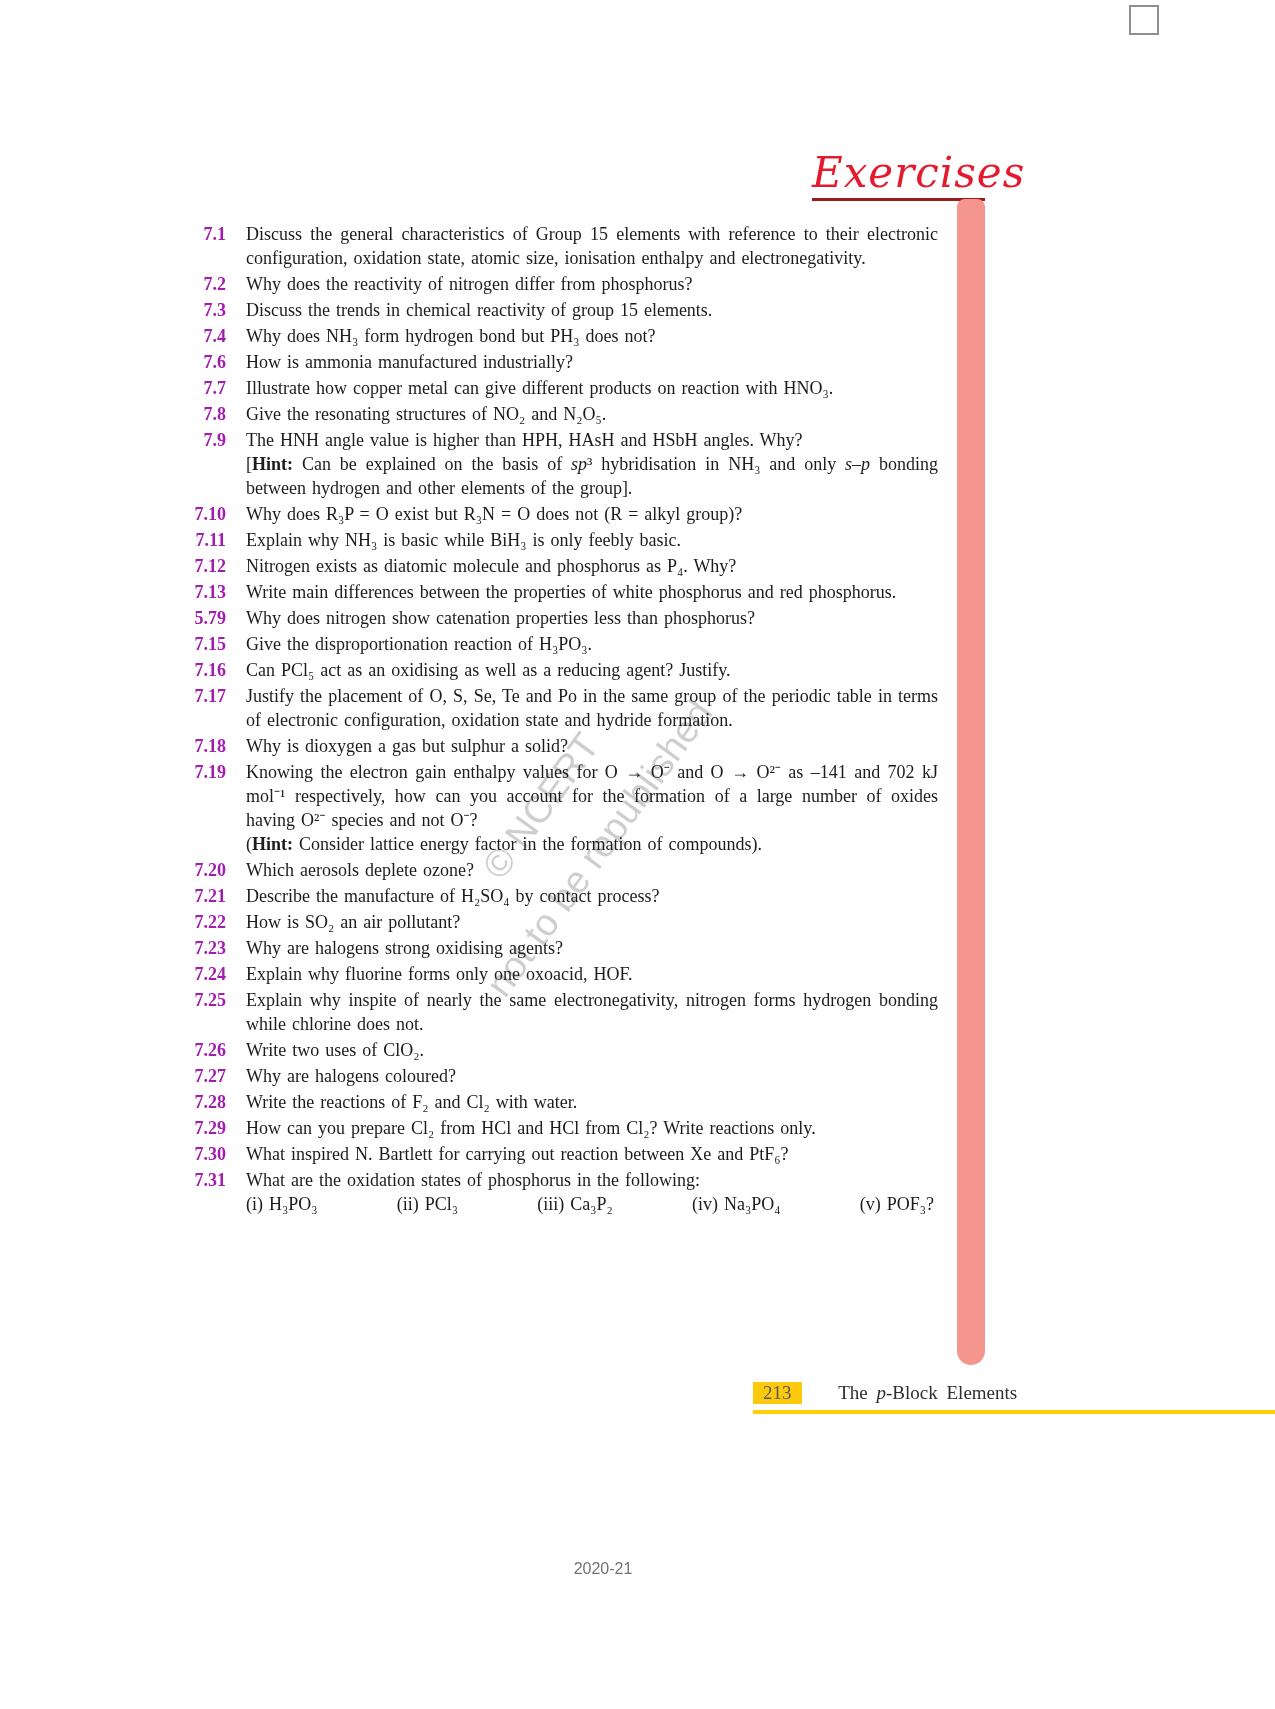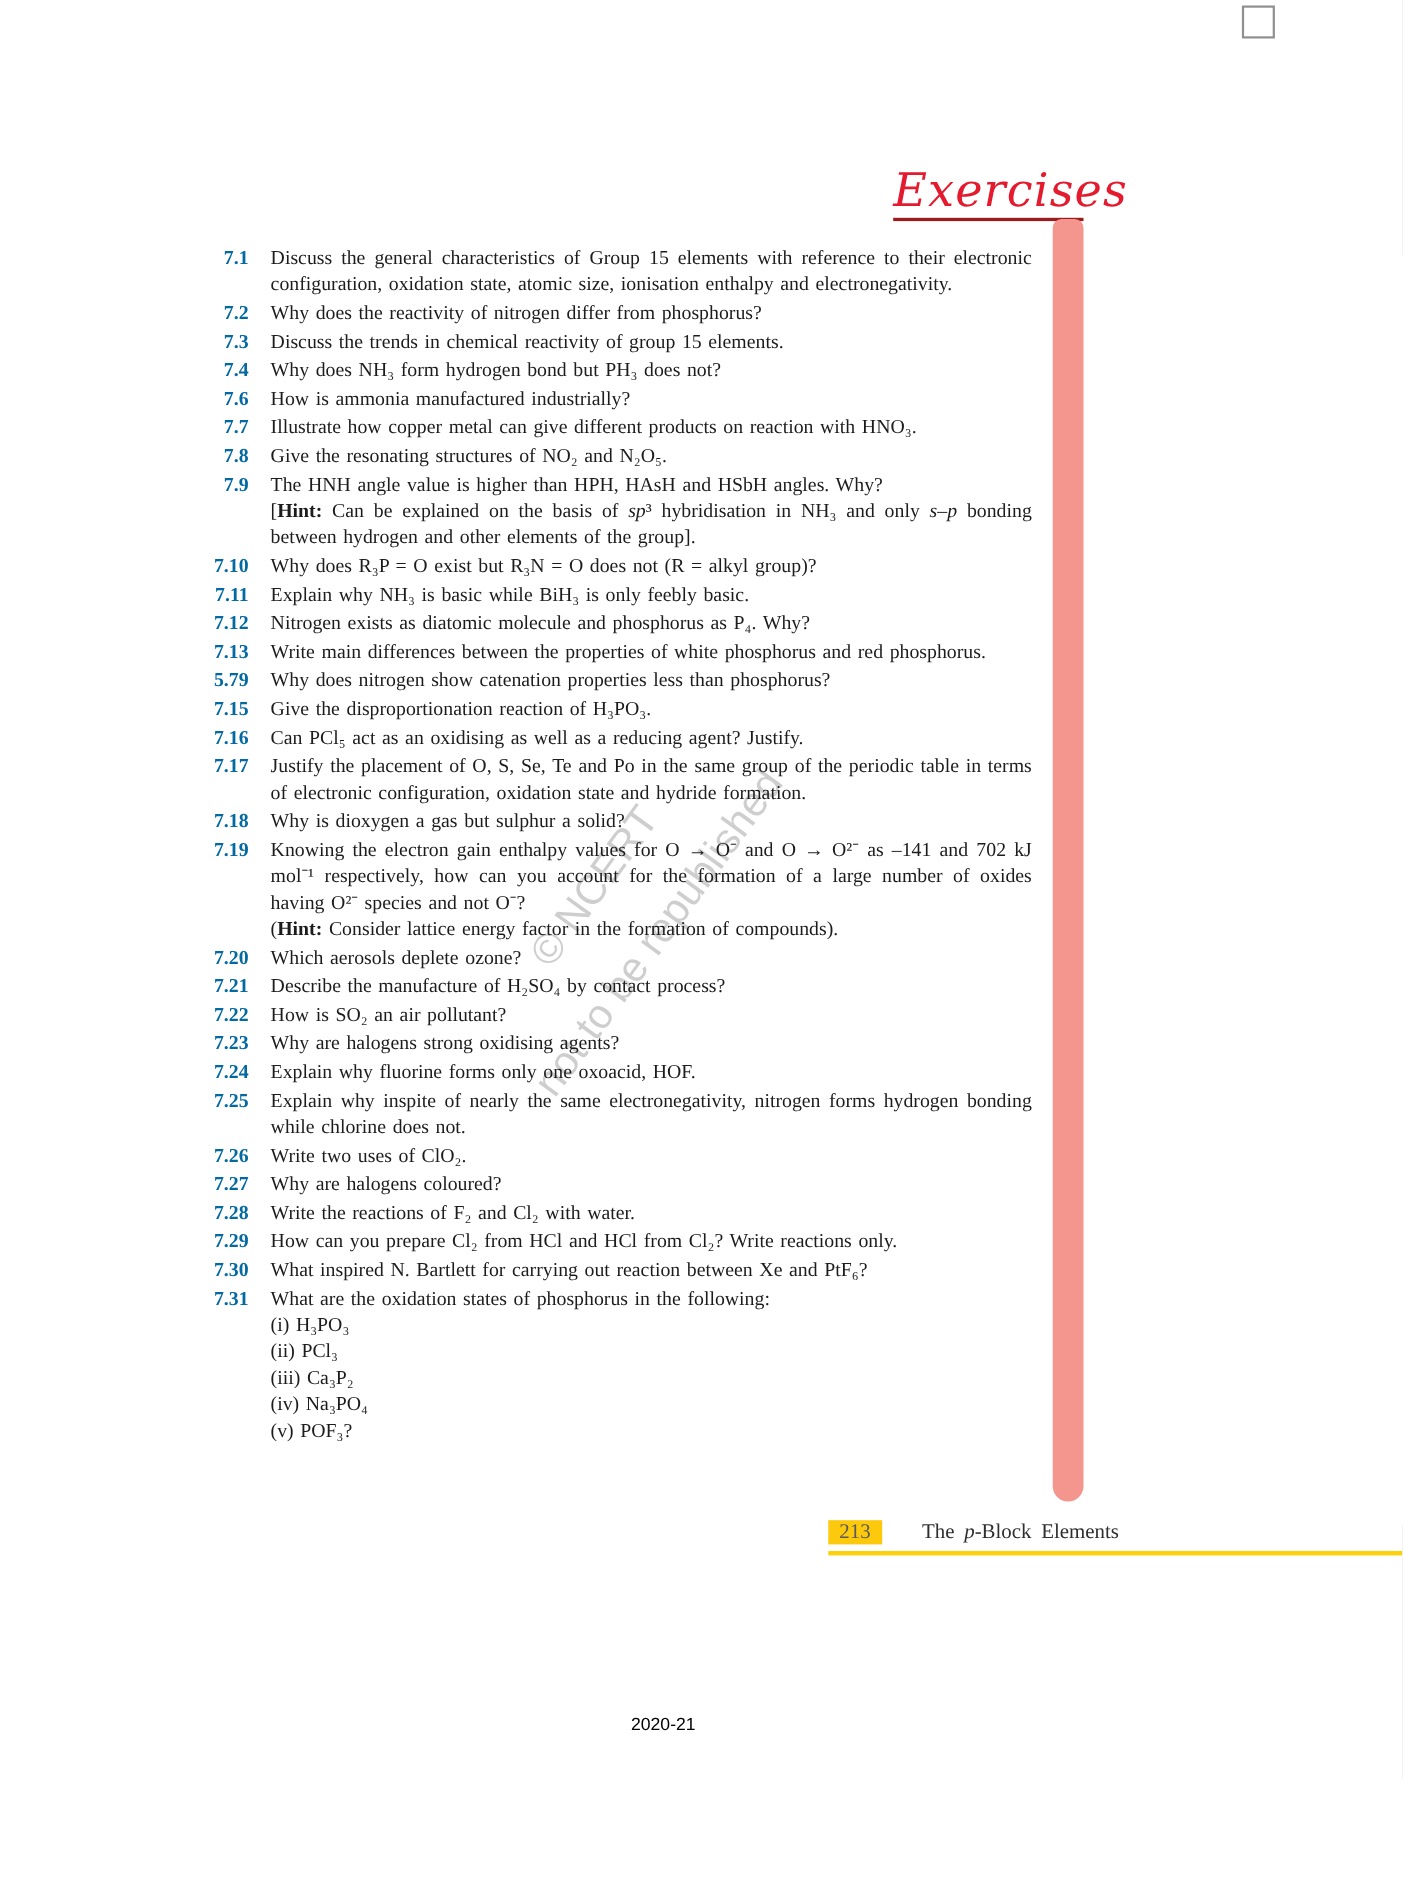--- a/index.html
+++ b/index.html
@@ -74,39 +74,38 @@
     width: 780px;
   }
   .q-row {
     display: flex;
     margin-bottom: 2px;
   }
   .q-num {
     flex: 0 0 68px;
     text-align: right;
     font-weight: bold;
-    color: #0369a1;
+    color: #a21caf;
     font-size: 18px;
     line-height: 24px;
   }
   .q-text {
     flex: 1;
     margin-left: 20px;
     font-size: 18px;
     line-height: 24px;
     text-align: justify;
     word-spacing: 1.5px;
     font-family: Liberation Serif, serif;
   }
   .q-options {
     display: flex;
     justify-content: space-between;
     padding-right: 4px;
     text-align: left;
-    flex-direction: column;
   }
   .footer {
     position: absolute;
     top: 1382px;
     left: 753px;
     width: 522px;
     font-size: 19px;
     padding-bottom: 6px;
     border-bottom: 4px solid #fdd008;
   }
@@ -123,21 +122,21 @@
     word-spacing: 4px;
   }
   .year {
     position: absolute;
     top: 1560px;
     left: 0;
     right: 100px;
     text-align: center;
     font-family: "Liberation Sans", sans-serif;
     font-size: 16px;
-    color: #000000;
+    color: #737373;
     padding-left: 31px;
   }
 </style>
 </head>
 <body>
 
 <div class="page">
 
   <div class="corner-mark"></div>
 

